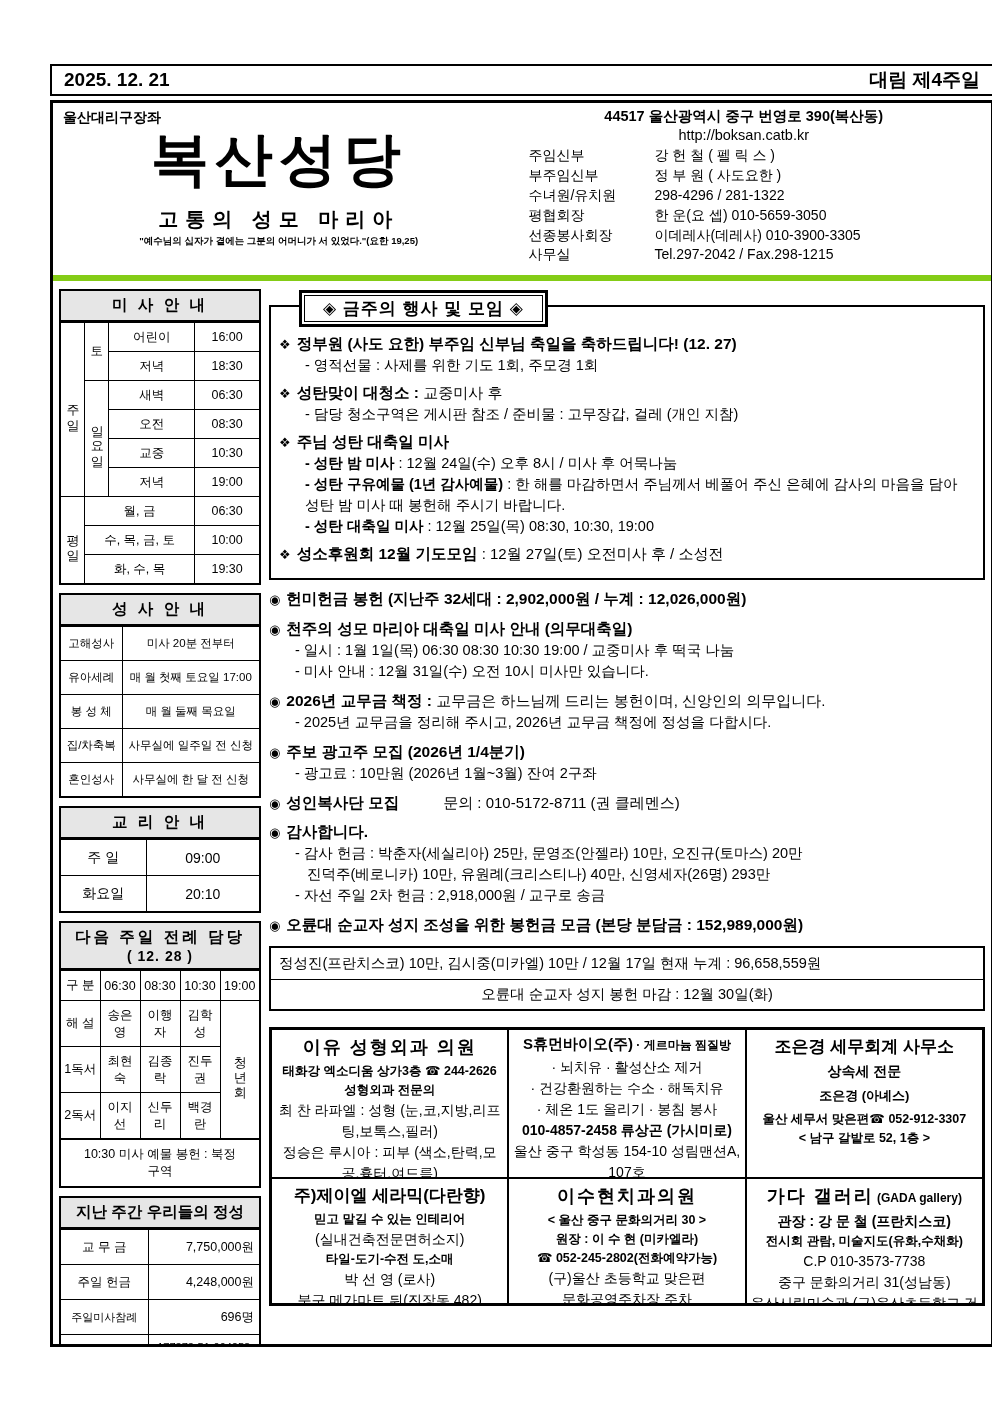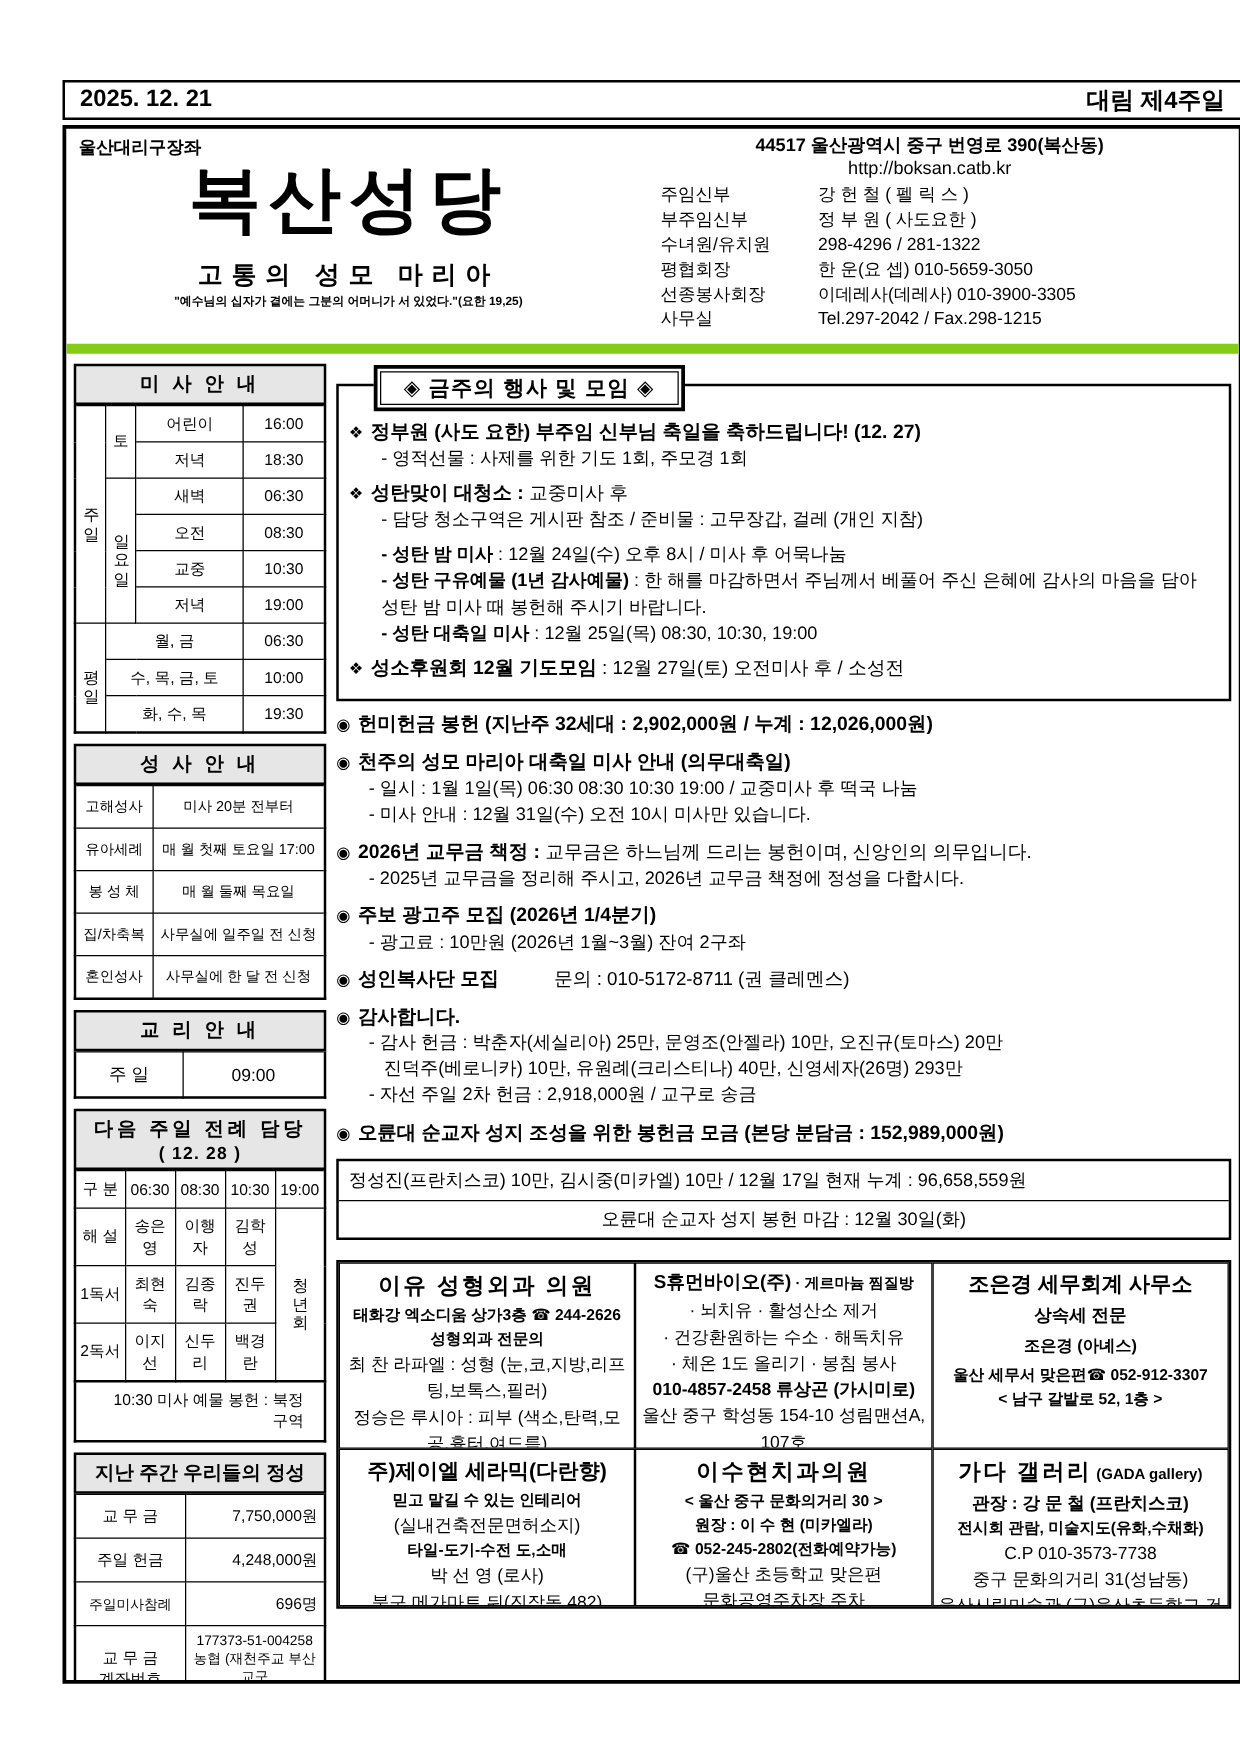--- a/index.html
+++ b/index.html
@@ -7,21 +7,21 @@
        font-family:"Liberation Sans","DejaVu Sans",sans-serif;color:#000;}
   .page{position:absolute;left:50px;top:64px;width:944px;}
   
   .topbar{border:2.5px solid #000;display:flex;justify-content:space-between;
           align-items:center;padding:2px 12px;height:24px;}
   .topbar .date{font-weight:bold;font-size:19px;}
   .topbar .week{font-weight:bold;font-size:19px;}
   
   .frame{border:3px solid #000;margin-top:4px;height:1241px;overflow:hidden;}
   
-  .hdr{display:flex;height:172px;border-bottom:8px solid #84cc16;}
+  .hdr{display:flex;height:172px;border-bottom:6px solid #84cc16;}
   .hdr-left{width:46%;position:relative;padding:6px 10px;}
   .diocese{font-size:14px;font-weight:bold;}
   .church-name{font-size:58px;font-weight:900;letter-spacing:6px;text-align:center;
                margin-top:2px;line-height:1.05;font-family:"DejaVu Serif",serif;}
   .church-sub{font-size:20px;font-weight:bold;letter-spacing:7px;text-align:center;margin-top:16px;}
   .church-quote{font-size:9.5px;text-align:center;margin-top:2px;font-weight:bold;}
   .hdr-right{flex:1;padding:4px 12px 0 4px;font-size:14px;}
   .addr{font-weight:bold;text-align:center;font-size:14.5px;}
   .web{text-align:center;font-size:14.5px;margin:1px 0 3px;}
   .crow{display:flex;line-height:1.42;}
@@ -40,21 +40,21 @@
   table{border-collapse:collapse;width:100%;table-layout:fixed;}
   td,th{border:1.5px solid #000;text-align:center;font-size:12.5px;padding:1px;overflow:hidden;}
   .sec table{border:2px solid #000;border-top:none;}
   .vert{writing-mode:vertical-rl;text-orientation:upright;letter-spacing:2px;font-size:13px;}
   .mass td{height:26px;}
   .sacr td{height:31px;font-size:11.5px;}
   .cate td{height:33px;font-size:14px;}
   .lit th{height:27px;font-weight:normal;}
   .lit td{height:43px;}
   .dot td{border-bottom:1px dotted #000;}
-  .lit-foot{border:2px solid #000;border-top:none;text-align:right;font-size:12.5px;padding:6px 16px;}
+  .lit-foot{border:2px solid #000;border-top:none;text-align:center;font-size:12.5px;padding:6px 16px;}
   .off td{height:32px;font-size:12.5px;white-space:pre-line;}
   .off .val{text-align:right;padding-right:5px;}
   .off .acct{height:66px;font-size:11px;text-align:center;}
   
   .evtbox{border:2px solid #000;position:relative;margin-top:16px;padding:20px 8px 6px 8px;}
   .evt-title-wrap{position:absolute;top:-17px;left:28px;background:#fff;border:3px solid #000;padding:2px;}
   .evt-title-in{border:1.5px solid #000;padding:1px 18px;font-weight:bold;font-size:17px;letter-spacing:1px;}
   .item{margin:7px 0;}
   .ititle{font-size:15px;line-height:1.35;}
   .ititle b{font-size:15.5px;}
@@ -224,20 +224,24 @@
           <table class="cate">
             <colgroup>
                 <col style="width:86px">
                 <col>
               </colgroup>
             <tbody>
                 <tr>
                   <td>주  일</td>
                 <td>09:00</td>
                 </tr>
+            <tr>
+                  <td>화요일</td>
+                <td>20:10</td>
+                </tr>
           </tbody>
             </table>
         </div>
 
         <div class="sec">
           <div class="sec-title">
             <span>다음 주일 전례 담당</span>
             <span class="sub">( 12. 28 )</span>
           </div>
           <table class="lit">
@@ -324,20 +328,21 @@
             <div class="ititle"><span class="bullet">❖</span><b>정부원 (사도 요한) 부주임 신부님 축일을 축하드립니다! (12. 27)</b><span></span></div>
             <div class="isub"><b></b><span>- 영적선물 : 사제를 위한 기도 1회, 주모경 1회</span></div>
           </div>
 
           <div class="item">
             <div class="ititle"><span class="bullet">❖</span><b>성탄맞이 대청소 : </b><span>교중미사 후</span></div>
             <div class="isub"><b></b><span>- 담당 청소구역은 게시판 참조 / 준비물 : 고무장갑, 걸레 (개인 지참)</span></div>
           </div>
 
           <div class="item">
+            <div class="ititle"><span class="bullet">❖</span><b>주님 성탄 대축일 미사</b><span></span></div>
             <div class="isub"><b>- 성탄 밤 미사</b><span> : 12월 24일(수) 오후 8시 / 미사 후 어묵나눔</span></div>
             <div class="isub"><b>- 성탄 구유예물 (1년 감사예물)</b><span> : 한 해를 마감하면서 주님께서 베풀어 주신 은혜에 감사의 마음을 담아 성탄 밤 미사 때 봉헌해 주시기 바랍니다.</span></div>
             <div class="isub"><b>- 성탄 대축일 미사</b><span> : 12월 25일(목) 08:30, 10:30, 19:00</span></div>
           </div>
 
           <div class="item">
             <div class="ititle"><span class="bullet">❖</span><b>성소후원회 12월 기도모임</b><span> : 12월 27일(토) 오전미사 후 / 소성전</span></div>
           </div>
         </div>
 

